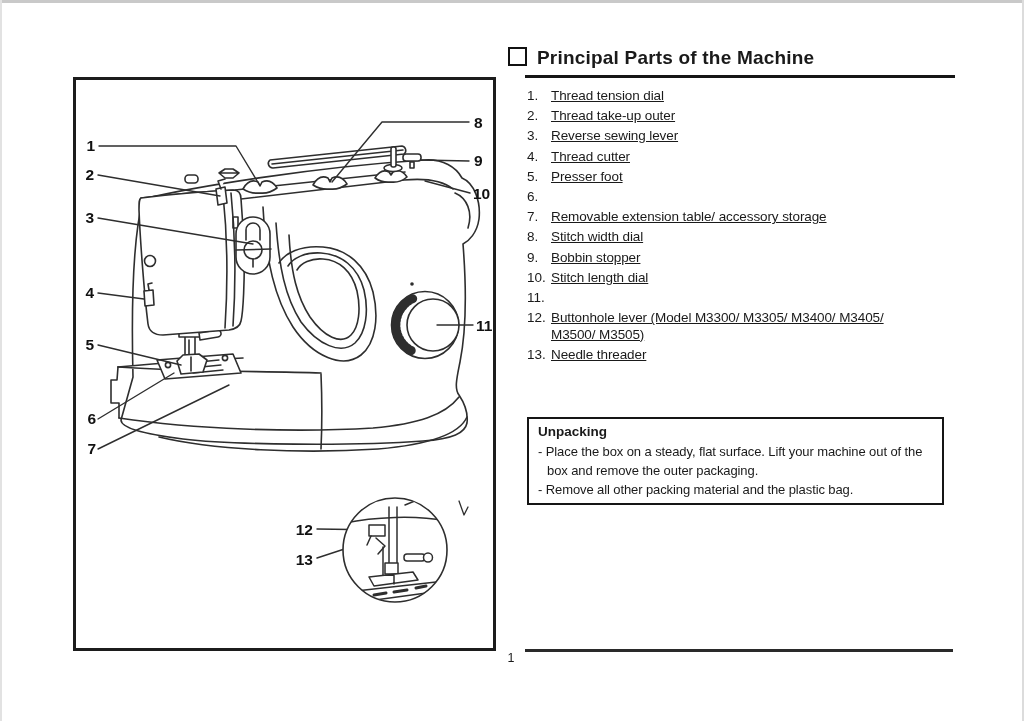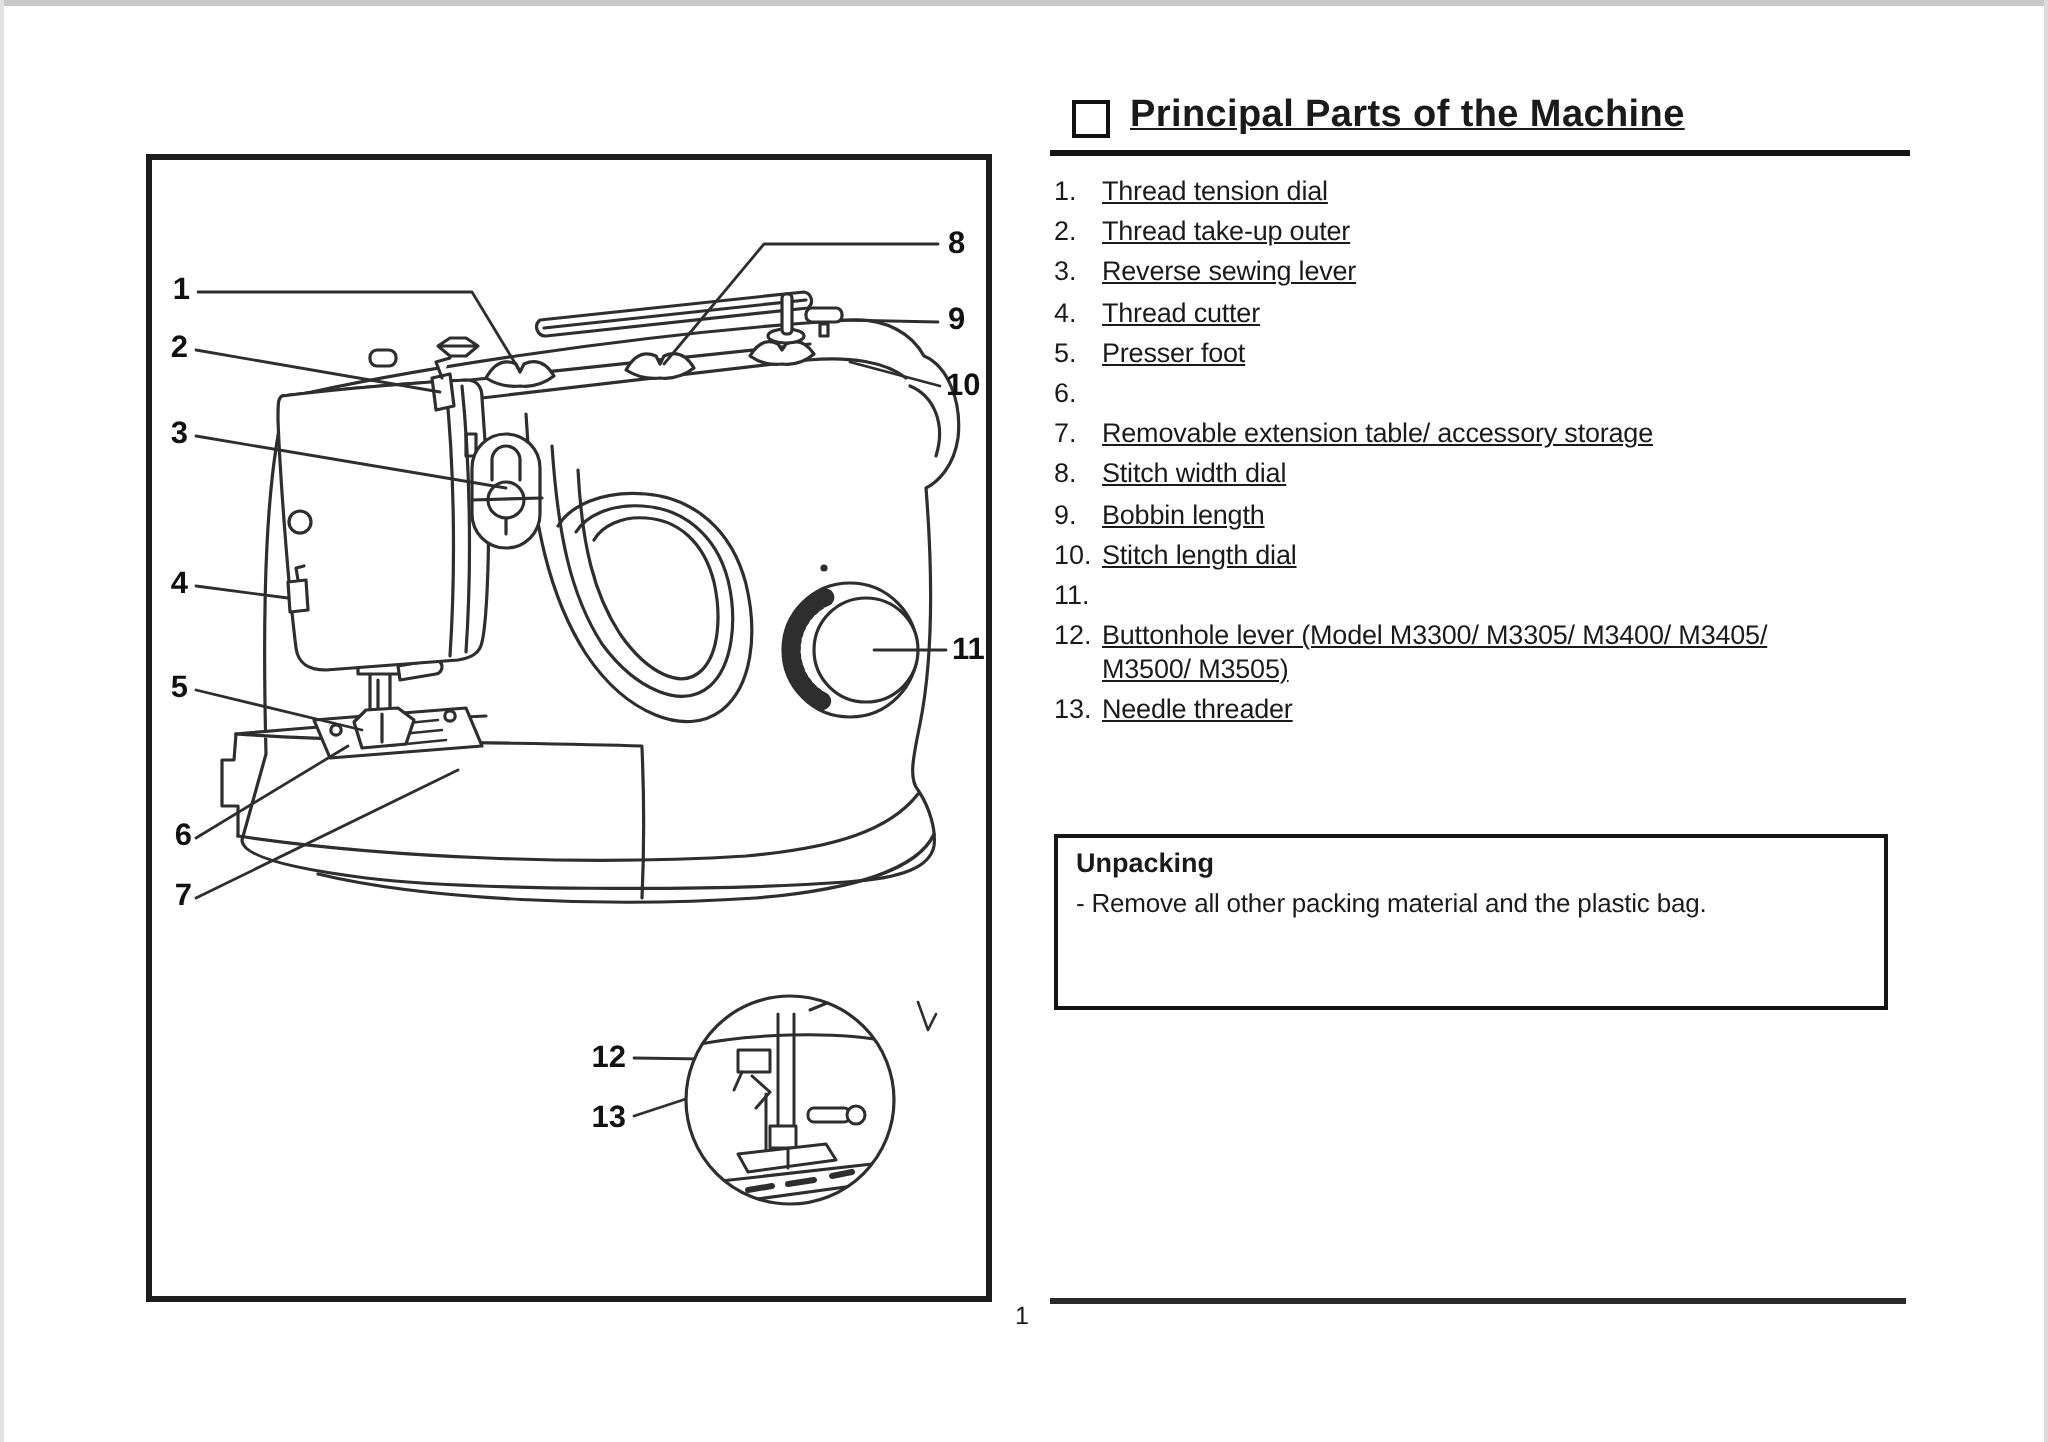--- a/index.html
+++ b/index.html
@@ -13,21 +13,21 @@
   .scan-edge-right{position:absolute;right:0;top:0;width:2px;height:721px;background:#dcdcdc;}
 
   
   .diagram-box{
     position:absolute;left:73px;top:77px;width:423px;height:574px;
     border:3px solid #1c1c1c;box-sizing:border-box;background:#fff;
   }
   .diagram-box svg{display:block;width:417px;height:568px;}
 
   
-  .title-row{position:absolute;left:536px;top:47px;width:432px;display:flex;align-items:flex-end;text-decoration:underline;}
+  .title-row{position:absolute;left:508px;top:47px;width:432px;display:flex;align-items:flex-start;}
   .title-checkbox{width:15px;height:15px;border:2.5px solid #111;margin-right:10px;flex:0 0 auto;}
   .title-text{font-size:19px;font-weight:bold;letter-spacing:.2px;white-space:nowrap;}
   .title-rule{position:absolute;left:525px;top:75px;width:430px;height:3px;background:#151515;}
 
   .parts-list{position:absolute;left:527px;top:88px;width:430px;}
   .parts-row{display:flex;font-size:13.5px;line-height:16.5px;margin-bottom:3.7px;}
   .parts-num{flex:0 0 24px;}
   .parts-label{flex:1 1 auto;max-width:378px;letter-spacing:-0.1px;text-decoration:underline;}
 
   .unpacking-box{
@@ -211,38 +211,39 @@
   <div class="parts-row">
     <span class="parts-num">7.</span>
     <span class="parts-label">Removable extension table/ accessory storage</span>
   </div>
   <div class="parts-row">
     <span class="parts-num">8.</span>
     <span class="parts-label">Stitch width dial</span>
   </div>
   <div class="parts-row">
     <span class="parts-num">9.</span>
-    <span class="parts-label">Bobbin length</span>
+    <span class="parts-label">Bobbin stopper</span>
   </div>
   <div class="parts-row">
     <span class="parts-num">10.</span>
     <span class="parts-label">Stitch length dial</span>
   </div>
   <div class="parts-row">
     <span class="parts-num">11.</span>
   </div>
   <div class="parts-row">
     <span class="parts-num">12.</span>
     <span class="parts-label">Buttonhole lever (Model M3300/ M3305/ M3400/ M3405/ M3500/ M3505)</span>
   </div>
   <div class="parts-row">
     <span class="parts-num">13.</span>
     <span class="parts-label">Needle threader</span>
   </div>
 </div>
 
 <div class="unpacking-box">
   <div class="unpacking-title">Unpacking</div>
+  <div class="unpacking-item"><span>-</span> <span>Place the box on a steady, flat surface. Lift your machine out of the box and remove the outer packaging.</span></div>
   <div class="unpacking-item"><span>-</span> <span>Remove all other packing material and the plastic bag.</span></div>
 </div>
 
 <div class="footer-rule"></div>
 <div class="page-number">1</div>
 
 </body></html>

